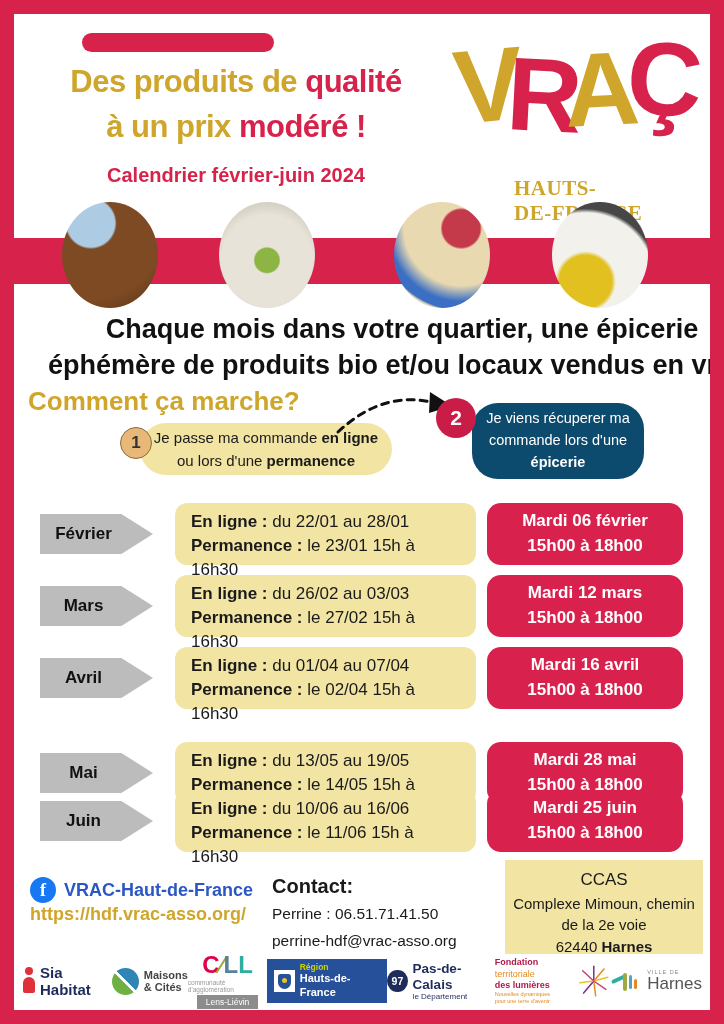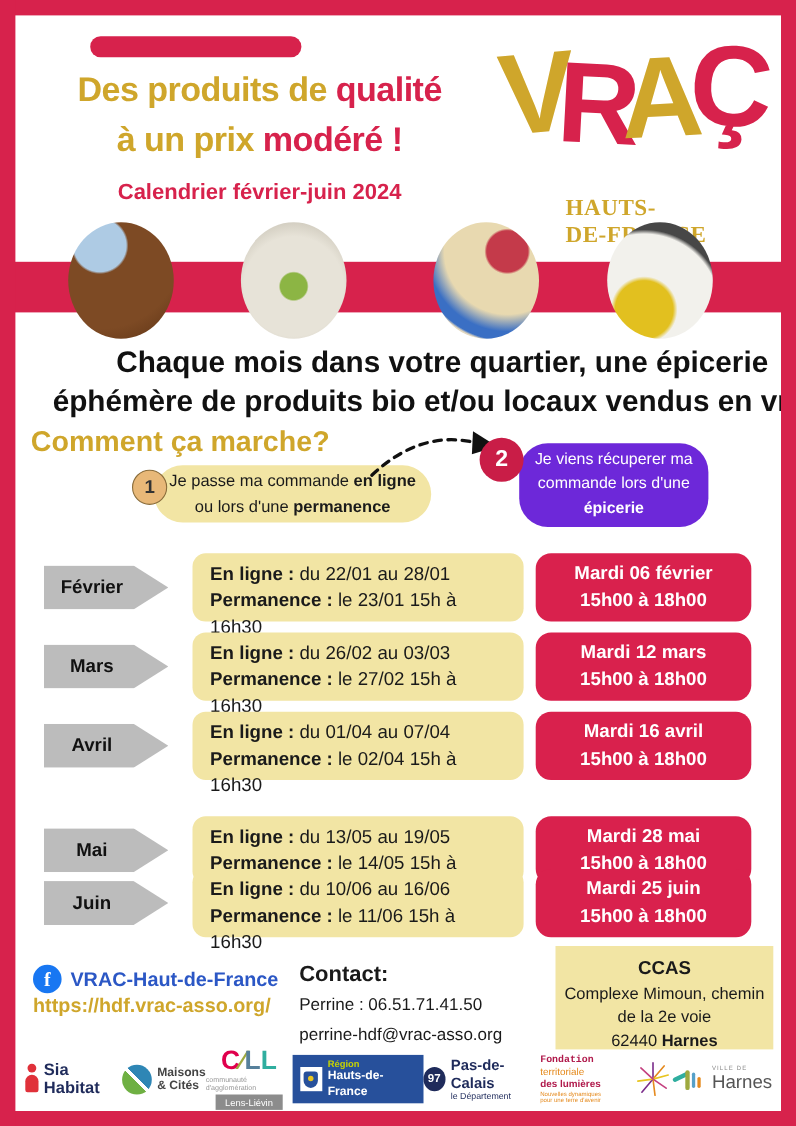--- a/index.html
+++ b/index.html
@@ -43,21 +43,21 @@
 
   
   .headline{position:absolute;left:0;top:312px;width:724px;text-align:center;font-weight:800;font-size:27px;line-height:1.32;color:#111;margin-left:40px;}
   .how{position:absolute;left:28px;top:386px;font-size:26px;font-weight:800;color:#cfa62b;}
 
   
   .bubble1{position:absolute;left:140px;top:423px;width:252px;height:52px;border-radius:26px;background:#f2e5a4;
     display:flex;flex-direction:column;justify-content:center;text-align:center;font-size:15px;line-height:1.55;}
   .step-circle1{position:absolute;left:120px;top:427px;width:30px;height:30px;border-radius:50%;background:#e8b878;
     border:1px solid #8a6d3b;display:flex;align-items:center;justify-content:center;font-size:17px;font-weight:700;color:#333;z-index:6;}
-  .bubble2{position:absolute;left:472px;top:403px;width:172px;height:76px;border-radius:26px;background:#6d28d9;
+  .bubble2{position:absolute;left:472px;top:403px;width:172px;height:76px;border-radius:26px;background:#0c4a6e;
     display:flex;flex-direction:column;justify-content:center;text-align:center;color:#fff;font-size:14.5px;line-height:1.5;}
   .step-circle2{position:absolute;left:436px;top:398px;width:40px;height:40px;border-radius:50%;background:#c91d47;
     display:flex;align-items:center;justify-content:center;font-size:21px;font-weight:800;color:#fff;z-index:6;}
   .arrow-svg{position:absolute;left:330px;top:384px;z-index:4;}
 
   
   .cal-row{position:absolute;left:0;width:724px;height:62px;}
   .cal-row .month-arrow{position:absolute;left:40px;top:11px;width:113px;height:40px;background:#bcbcbc;
     clip-path:polygon(0 0,72% 0,100% 50%,72% 100%,0 100%);
     display:flex;align-items:center;justify-content:center;padding-right:26px;box-sizing:border-box;
@@ -72,21 +72,21 @@
   .fb-icon{width:26px;height:26px;border-radius:50%;background:#1877f2;color:#fff;display:flex;align-items:center;justify-content:center;
     font-weight:800;font-size:18px;font-family:"Liberation Serif",serif;}
   .fb-name{font-size:18px;font-weight:800;color:#2b57c5;}
   .site-url{position:absolute;left:30px;top:904px;font-size:18px;font-weight:800;color:#cfa62b;cursor:pointer;}
   .contact{position:absolute;left:272px;top:875px;width:210px;}
   .contact .ct{font-size:20px;font-weight:800;}
   .contact .cp{font-size:15.5px;margin-top:7px;}
   .contact .ce{font-size:15.5px;margin-top:9px;}
   .ccas{position:absolute;left:505px;top:860px;width:198px;height:94px;background:#f2e5a4;
     box-sizing:border-box;padding:8px 6px;text-align:center;font-size:15px;line-height:1.45;}
-  .ccas .ccas-title{font-size:17px;font-weight:700;}
+  .ccas .ccas-title{font-size:17px;font-weight:400;}
 
   
   .partners{position:absolute;left:22px;top:956px;width:680px;height:50px;display:flex;align-items:center;justify-content:flex-end;}
   .partner{display:flex;align-items:center;gap:5px;}
   .sia-icon{width:14px;height:28px;position:relative;}
   .sia-icon .h{position:absolute;left:3px;top:0;width:8px;height:8px;border-radius:50%;background:#e0313a;}
   .sia-icon .bd{position:absolute;left:1px;top:10px;width:12px;height:16px;border-radius:6px 6px 2px 2px;background:#e0313a;}
   .sia-name{font-size:15px;font-weight:700;color:#1f2b5b;}
   .mc-icon{width:27px;height:27px;border-radius:50%;background:linear-gradient(45deg,#6fb043 46%,#ffffff 46% 53%,#2e86b5 53%);}
   .mc-text{font-size:11px;line-height:1.1;color:#444;font-weight:700;}
@@ -104,21 +104,21 @@
   .region .shield:after{content:"";position:absolute;left:4px;top:4px;width:5px;height:5px;border-radius:50%;background:#e8c520;}
   .region-l1{font-size:8.5px;font-weight:800;color:#c8d400;line-height:1.1;}
   .region-l2{font-size:11px;font-weight:800;color:#fff;line-height:1.2;}
   .pdc{display:flex;align-items:center;gap:5px;}
   .pdc-circle{width:22px;height:22px;border-radius:50%;background:#1f2b5b;color:#fff;display:flex;align-items:center;justify-content:center;font-size:10.5px;font-weight:800;}
   .pdc-name{font-size:13.5px;font-weight:800;color:#1f2b5b;line-height:1.15;}
   .pdc-sub{font-size:8px;color:#1f2b5b;}
   .fondation{display:flex;align-items:center;gap:3px;}
   .fond-text{text-align:left;line-height:1.25;}
   .fond-l1{font-size:9px;}
-  .fond-l1 .fa{color:#b0194b;font-weight:800;font-family:Liberation Mono, monospace;}
+  .fond-l1 .fa{color:#b0194b;font-weight:800;}
   .fond-l1 .fb2{color:#e58a1e;}
   .fond-l2{font-size:9px;color:#b0194b;font-weight:800;}
   .fond-tiny{font-size:5.5px;color:#e58a1e;}
   .harnes{display:flex;align-items:center;gap:4px;}
   .harnes-text{line-height:1.1;}
   .harnes-sub{font-size:5.5px;color:#888;letter-spacing:1px;}
   .harnes-name{font-size:17px;color:#555;}
 </style>
 </head>
 <body>

